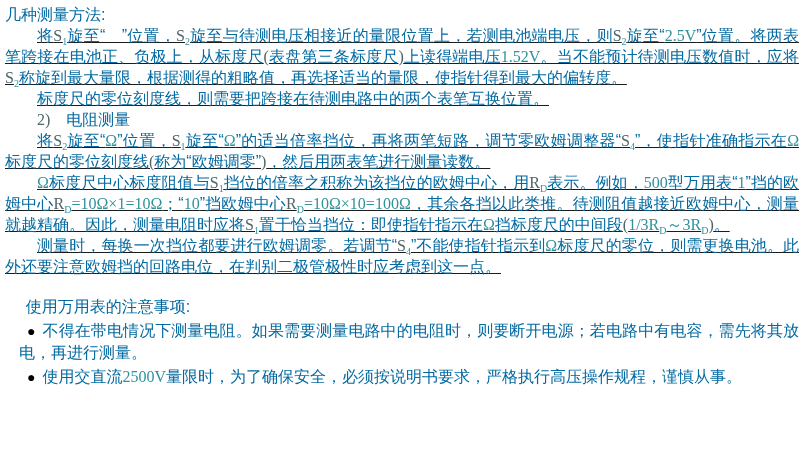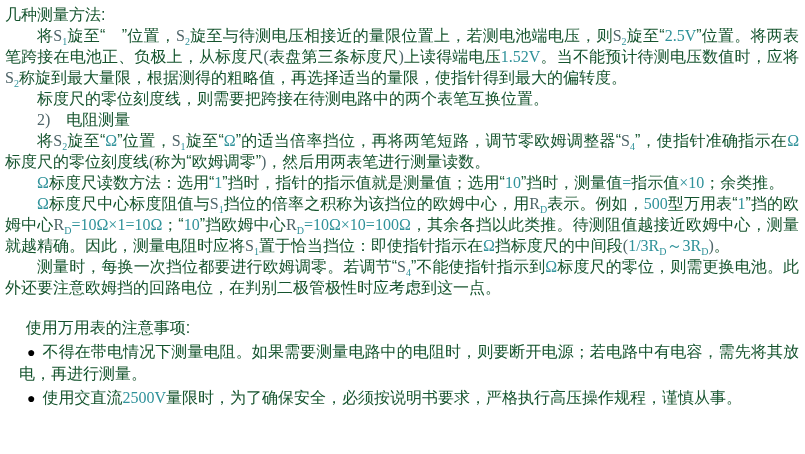--- a/index.html
+++ b/index.html
@@ -16,24 +16,24 @@
   }
   #doc {
     padding: 4px 6px 0 5px;
     font-size: 16px;
     line-height: 21px;
     text-align: justify;
   }
   .blk { margin: 0; }
   .blk-title   { text-indent: 0; }
   .blk-hnum    { text-indent: 2em; }
-  .blk-para    { text-indent: 2em; }
+  .blk-para    { text-indent: 2em; text-decoration: underline; }
   .blk-subhead { text-indent: 1.3em; margin-top: 19px; }
   .blk-bullet  { padding-left: 14px; text-indent: 8px; margin-top: 3px; }
-  .t-cn  { color: #14532d; }
+  .t-cn  { color: #0369a1; }
   .t-lat {
     font-family: "Liberation Serif", serif;
     color: #4f6569;
   }
   .t-num {
     font-family: "Liberation Serif", serif;
     color: #2f929a;
   }
   .t-sub {
     font-family: "Liberation Serif", serif;
@@ -50,19 +50,18 @@
 </style>
 </head>
 <body>
 
 <div id="doc">
     <p class="blk blk-title"><span class="t-cn">几种测量方法:</span></p>
     <p class="blk blk-para"><span class="t-cn">将</span><span class="t-lat">S</span><span class="t-sub">1</span><span class="t-cn">旋至“　”位置，</span><span class="t-lat">S</span><span class="t-sub">2</span><span class="t-cn">旋至与待测电压相接近的量限位置上，若测电池端电压，则</span><span class="t-lat">S</span><span class="t-sub">2</span><span class="t-cn">旋至“</span><span class="t-num">2.5V</span><span class="t-cn">”位置。将两表笔跨接在电池正、负极上，从标度尺</span><span class="t-lat">(</span><span class="t-cn">表盘第三条标度尺</span><span class="t-lat">)</span><span class="t-cn">上读得端电压</span><span class="t-num">1.52V</span><span class="t-cn">。当不能预计待测电压数值时，应将</span><span class="t-lat">S</span><span class="t-sub">2</span><span class="t-cn">称旋到最大量限，根据测得的粗略值，再选择适当的量限，使指针得到最大的偏转度。</span></p>
     <p class="blk blk-para"><span class="t-cn">标度尺的零位刻度线，则需要把跨接在待测电路中的两个表笔互换位置。</span></p>
     <p class="blk blk-hnum"><span class="t-lat">2)</span><span class="t-cn">　电阻测量</span></p>
     <p class="blk blk-para"><span class="t-cn">将</span><span class="t-lat">S</span><span class="t-sub">2</span><span class="t-cn">旋至“</span><span class="t-num">Ω</span><span class="t-cn">”位置，</span><span class="t-lat">S</span><span class="t-sub">1</span><span class="t-cn">旋至“</span><span class="t-num">Ω</span><span class="t-cn">”的适当倍率挡位，再将两笔短路，调节零欧姆调整器“</span><span class="t-lat">S</span><span class="t-sub">4</span><span class="t-cn">”，使指针准确指示在</span><span class="t-num">Ω</span><span class="t-cn">标度尺的零位刻度线</span><span class="t-lat">(</span><span class="t-cn">称为“欧姆调零”</span><span class="t-lat">)</span><span class="t-cn">，然后用两表笔进行测量读数。</span></p>
-    <p class="blk blk-para"><span class="t-num">Ω</span><span class="t-cn">标度尺读数方法：选用“</span><span class="t-num">1</span><span class="t-cn">”挡时，指针的指示值就是测量值；选用“</span><span class="t-num">10</span><span class="t-cn">”挡时，测量值</span><span class="t-num">=</span><span class="t-cn">指示值</span><span class="t-num">×10</span><span class="t-cn">；余类推。</span></p>
     <p class="blk blk-para"><span class="t-num">Ω</span><span class="t-cn">标度尺中心标度阻值与</span><span class="t-lat">S</span><span class="t-sub">1</span><span class="t-cn">挡位的倍率之积称为该挡位的欧姆中心，用</span><span class="t-lat">R</span><span class="t-sub">D</span><span class="t-cn">表示。例如，</span><span class="t-num">500</span><span class="t-cn">型万用表“</span><span class="t-num">1</span><span class="t-cn">”挡的欧姆中心</span><span class="t-lat">R</span><span class="t-sub">D</span><span class="t-num">=10Ω×1=10Ω</span><span class="t-cn">；“</span><span class="t-num">10</span><span class="t-cn">”挡欧姆中心</span><span class="t-lat">R</span><span class="t-sub">D</span><span class="t-num">=10Ω×10=100Ω</span><span class="t-cn">，其余各挡以此类推。待测阻值越接近欧姆中心，测量就越精确。因此，测量电阻时应将</span><span class="t-lat">S</span><span class="t-sub">1</span><span class="t-cn">置于恰当挡位：即使指针指示在</span><span class="t-num">Ω</span><span class="t-cn">挡标度尺的中间段</span><span class="t-lat">(</span><span class="t-num">1/3R</span><span class="t-sub">D</span><span class="t-num">～3R</span><span class="t-sub">D</span><span class="t-lat">)</span><span class="t-cn">。</span></p>
     <p class="blk blk-para"><span class="t-cn">测量时，每换一次挡位都要进行欧姆调零。若调节“</span><span class="t-lat">S</span><span class="t-sub">4</span><span class="t-cn">”不能使指针指示到</span><span class="t-num">Ω</span><span class="t-cn">标度尺的零位，则需更换电池。此外还要注意欧姆挡的回路电位，在判别二极管极性时应考虑到这一点。</span></p>
     <p class="blk blk-subhead"><span class="t-cn">使用万用表的注意事项:</span></p>
     <p class="blk blk-bullet"><span class="bullet-glyph">●</span><span class="t-cn">不得在带电情况下测量电阻。如果需要测量电路中的电阻时，则要断开电源；若电路中有电容，需先将其放电，再进行测量。</span></p>
     <p class="blk blk-bullet"><span class="bullet-glyph">●</span><span class="t-cn">使用交直流</span><span class="t-num">2500V</span><span class="t-cn">量限时，为了确保安全，必须按说明书要求，严格执行高压操作规程，谨慎从事。</span></p>
   </div>
 
 </body></html>

